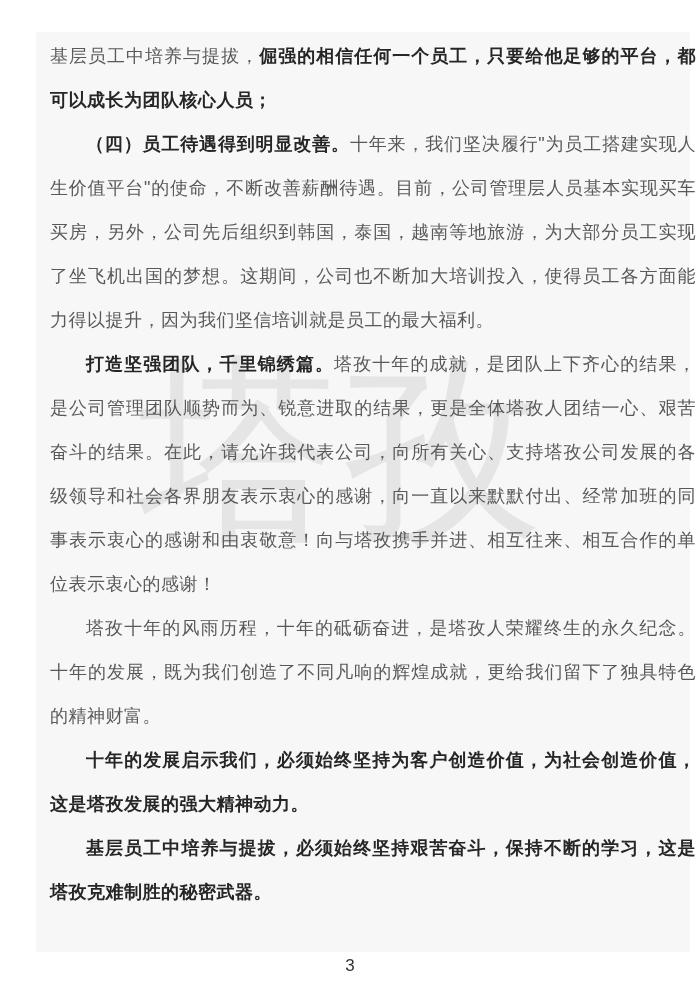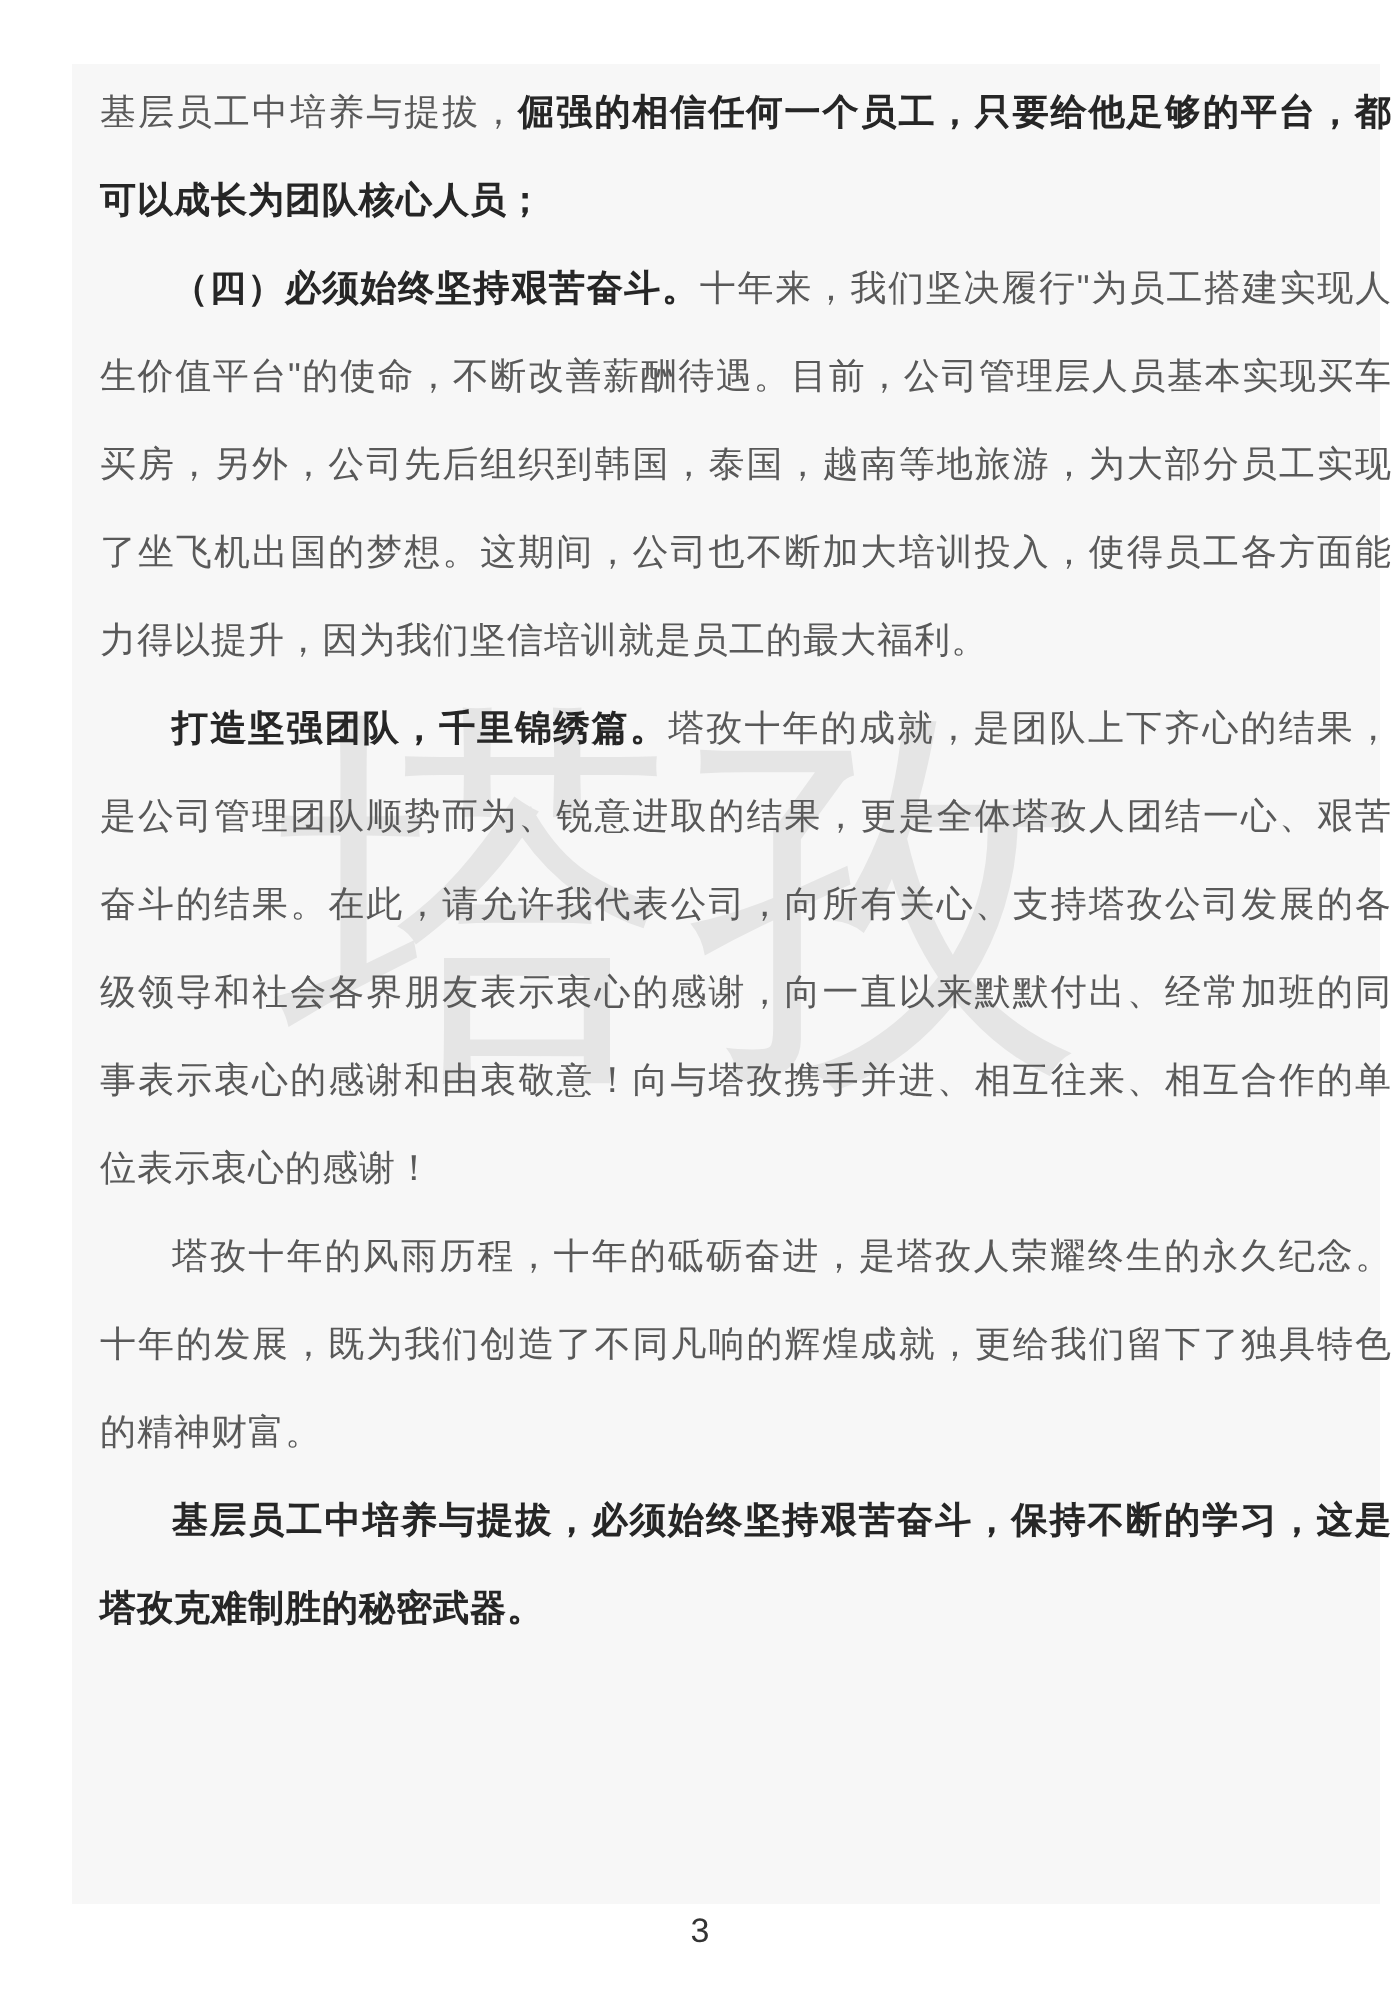--- a/index.html
+++ b/index.html
@@ -70,20 +70,21 @@
   }
 </style>
 </head>
 <body>
 
 <div class="screen">
   <div class="content-block">
     <div class="watermark">塔孜</div>
     <div class="text-body">
         <p class=""><span class="run">基层员工中培养与提拔，</span><span class="run bold">倔强的相信任何一个员工，只要给他足够的平台，都可以成长为团队核心人员；</span></p>
-        <p class="indent"><span class="run bold">（四）必须始终坚持艰苦奋斗。</span><span class="run">十年来，我们坚决履行"为员工搭建实现人生价值平台"的使命，不断改善薪酬待遇。目前，公司管理层人员基本实现买车买房，另外，公司先后组织到韩国，泰国，越南等地旅游，为大部分员工实现了坐飞机出国的梦想。这期间，公司也不断加大培训投入，使得员工各方面能力得以提升，因为我们坚信培训就是员工的最大福利。</span></p>
+        <p class="indent"><span class="run bold">（四）员工待遇得到明显改善。</span><span class="run">十年来，我们坚决履行"为员工搭建实现人生价值平台"的使命，不断改善薪酬待遇。目前，公司管理层人员基本实现买车买房，另外，公司先后组织到韩国，泰国，越南等地旅游，为大部分员工实现了坐飞机出国的梦想。这期间，公司也不断加大培训投入，使得员工各方面能力得以提升，因为我们坚信培训就是员工的最大福利。</span></p>
         <p class="indent"><span class="run bold">打造坚强团队，千里锦绣篇。</span><span class="run">塔孜十年的成就，是团队上下齐心的结果，是公司管理团队顺势而为、锐意进取的结果，更是全体塔孜人团结一心、艰苦奋斗的结果。在此，请允许我代表公司，向所有关心、支持塔孜公司发展的各级领导和社会各界朋友表示衷心的感谢，向一直以来默默付出、经常加班的同事表示衷心的感谢和由衷敬意！向与塔孜携手并进、相互往来、相互合作的单位表示衷心的感谢！</span></p>
         <p class="indent"><span class="run">塔孜十年的风雨历程，十年的砥砺奋进，是塔孜人荣耀终生的永久纪念。十年的发展，既为我们创造了不同凡响的辉煌成就，更给我们留下了独具特色的精神财富。</span></p>
+        <p class="indent"><span class="run bold">十年的发展启示我们，必须始终坚持为客户创造价值，为社会创造价值，这是塔孜发展的强大精神动力。</span></p>
         <p class="indent"><span class="run bold">基层员工中培养与提拔，必须始终坚持艰苦奋斗，保持不断的学习，这是塔孜克难制胜的秘密武器。</span></p>
       </div>
   </div>
   <div class="page-number">3</div>
 </div>
 
 </body></html>

